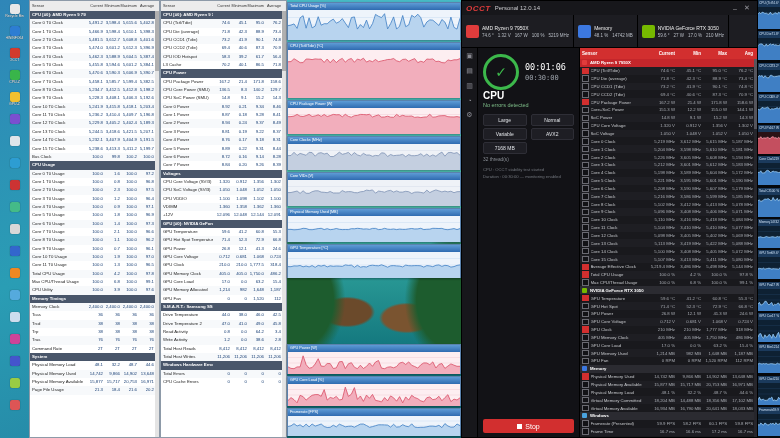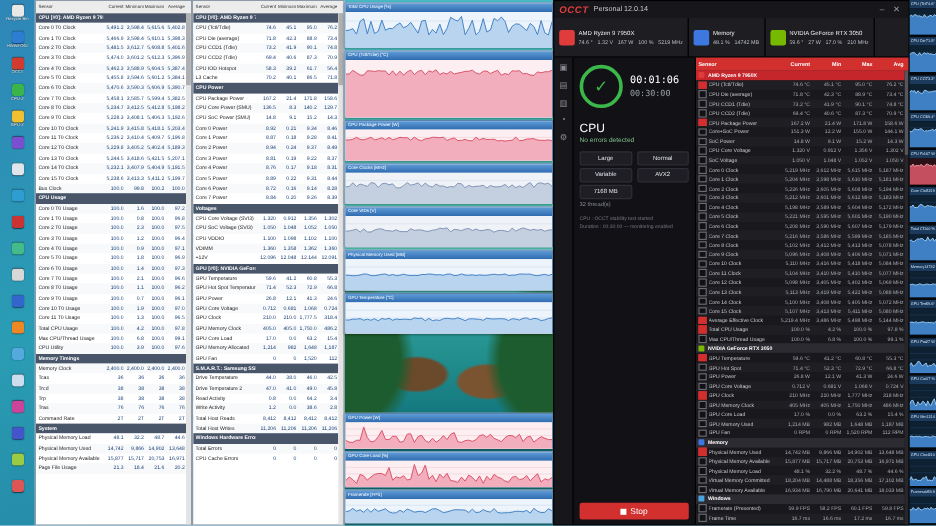--- a/index.html
+++ b/index.html
@@ -65,21 +65,21 @@
   #occt-body{flex:1;display:flex;min-height:0;}
   #occt-nav{width:15px;background:#17171b;border-right:1px solid #000;display:flex;flex-direction:column;align-items:center;padding-top:4px;gap:7px;flex:0 0 auto;}
   .nico{color:#8a8a92;font-size:7px;cursor:pointer;}
   #occt-main{width:101px;flex:0 0 auto;display:flex;flex-direction:column;padding:6px 5px 4px 5px;box-sizing:border-box;}
   .status-row{display:flex;align-items:center;gap:6px;}
   .ring{width:30px;height:30px;border-radius:50%;border:3px solid #3cb84b;display:flex;align-items:center;justify-content:center;flex:0 0 auto;}
   .chk{color:#3cb84b;font-size:14px;font-weight:bold;}
   .timers{display:flex;flex-direction:column;gap:2px;}
   .t1{color:#fff;font-size:8.5px;font-family:"DejaVu Sans Mono",monospace;}
   .t2{color:#9aa0a8;font-size:7px;font-family:"DejaVu Sans Mono",monospace;}
-  .test-name{color:#fff;font-size:10px;font-weight:normal;margin-top:12px;}
+  .test-name{color:#fff;font-size:10px;font-weight:bold;margin-top:0;}
   .test-msg{color:#7fbf8a;font-size:5.5px;margin-top:1px;}
   .cfg{display:grid;grid-template-columns:1fr 1fr;gap:2px 4px;margin-top:6px;}
   .chip{background:#1e1e24;border:1px solid #2e2e36;border-radius:2px;color:#dfe2e6;font-size:5px;
         padding:2px 3px;text-align:center;overflow:hidden;white-space:nowrap;}
   .threads{color:#8a8f96;font-size:4.8px;margin-top:3px;}
   .logs{margin-top:5px;display:flex;flex-direction:column;gap:2px;}
   .logline{color:#73777e;font-size:4.2px;overflow:hidden;white-space:nowrap;}
   .spacer{flex:1;}
   .stop{display:flex;align-items:center;justify-content:center;gap:3px;height:14px;background:#d22f2f;border:none;
         border-radius:2px;color:#fff;font-size:7px;font-family:inherit;cursor:pointer;width:100%;}

